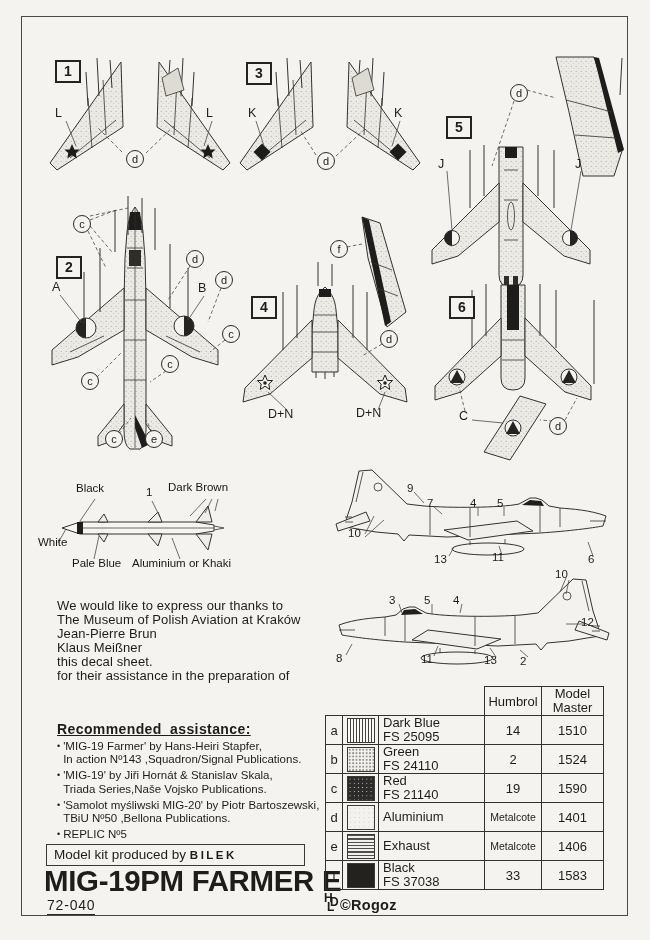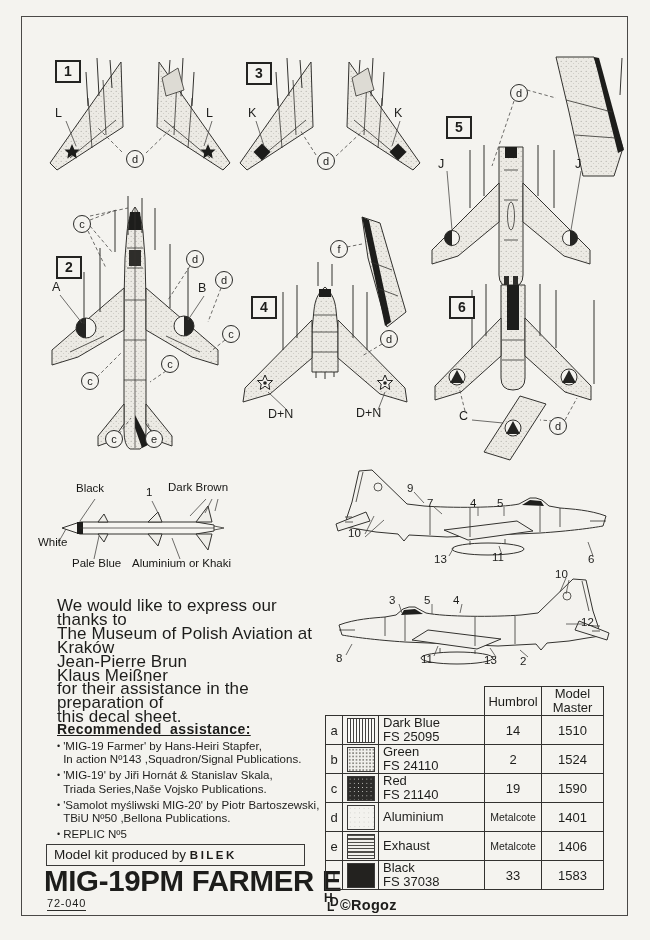--- a/index.html
+++ b/index.html
@@ -9,30 +9,30 @@
   #art{position:absolute;left:0;top:0;z-index:1;}
   .nbox{position:absolute;z-index:3;width:22px;height:19px;border:2px solid #232321;background:#f4f3ef;
         font-weight:bold;font-size:14px;line-height:19px;text-align:center;}
   .circ{position:absolute;z-index:3;width:16px;height:16px;border:1.4px solid #2b2b29;border-radius:50%;
         background:#f4f3ef;font-size:11px;line-height:16px;text-align:center;}
   .plab{position:absolute;z-index:3;font-size:12.5px;color:#1d1d1b;}
   .pnum{position:absolute;z-index:3;font-size:11.5px;color:#1d1d1b;}
   .mlab{position:absolute;z-index:3;font-size:11.5px;color:#161614;}
   .tblock{position:absolute;z-index:3;}
   .h-ul{font-size:14px;font-weight:bold;text-decoration:underline;letter-spacing:.4px;margin:0 0 3px 0;}
-  .ack-line{font-size:17px;line-height:13.9px;letter-spacing:.1px;}
+  .ack-line{font-size:13px;line-height:13.9px;letter-spacing:.1px;}
   .ref-item{display:flex;gap:3px;margin-bottom:2.5px;}
   .ref-bullet{font-size:9px;line-height:13px;}
   .ref-text{font-size:11.5px;line-height:13.4px;white-space:pre-line;}
   #bilek-box{position:absolute;z-index:3;left:46px;top:844px;width:250px;height:20px;border:1.5px solid #3a3938;
         font-size:13.5px;line-height:20px;padding-left:7px;}
   #bilek-box b{font-size:11.5px;letter-spacing:2.5px;font-weight:bold;}
   #sheet-title{position:absolute;z-index:3;left:44px;top:864px;font-size:30px;font-weight:bold;letter-spacing:-.3px;
         transform:scaleX(.98);transform-origin:left;}
-  #sheet-code{position:absolute;z-index:3;left:47px;top:897px;font-size:11px;letter-spacing:.8px;
+  #sheet-code{position:absolute;z-index:3;left:47px;top:897px;font-size:14px;letter-spacing:.8px;
         border-bottom:1.2px solid #2b2b29;padding-bottom:1px;}
   #paint-table{position:absolute;z-index:3;left:325px;top:686px;border-collapse:collapse;table-layout:fixed;}
   #paint-table td,#paint-table th{border:1.5px solid #32312f;padding:0;font-size:13px;font-weight:normal;margin-left:17px;}
   #paint-table .nb{border:none;background:transparent;}
   #paint-table .c{text-align:center;}
   #paint-table .name-cell{padding-left:4px;line-height:14px;}
   #paint-table .small{font-size:10.5px;}
   #paint-table .pre{white-space:pre-line;line-height:14px;text-align:center;}
   .sw{width:26px;height:23px;border:1px solid #3a3938;margin:0 auto;}
   .sw-a{background:repeating-linear-gradient(90deg,#fbfaf7 0 1.6px,#434240 1.6px 3px);}
@@ -304,22 +304,22 @@
   <span class="pnum" style="left:336px;top:652px">8</span>
   <span class="pnum" style="left:421px;top:653px">11</span>
   <span class="pnum" style="left:484px;top:654px">13</span>
   <span class="pnum" style="left:520px;top:655px">2</span>
 
   <div class="tblock" style="left:57px;top:599px;width:265px">
     <div class="ack-line">We would like to express our thanks to</div>
     <div class="ack-line">The Museum of Polish Aviation at Kraków</div>
     <div class="ack-line">Jean-Pierre Brun</div>
     <div class="ack-line">Klaus Meißner</div>
+    <div class="ack-line">this decal sheet.</div>
     <div class="ack-line">for their assistance in the preparation of</div>
-    <div class="ack-line">this decal sheet.</div>
   </div>
 
   <div class="tblock" style="left:57px;top:721px;width:272px">
     <div class="h-ul" style="word-spacing:4px">Recommended assistance:</div>
     <div class="ref-item">
       <span class="ref-bullet">•</span>
       <span class="ref-text">'MIG-19 Farmer' by Hans-Heiri Stapfer,
 In action Nº143 ,Squadron/Signal Publications.</span>
     </div>
     <div class="ref-item">

